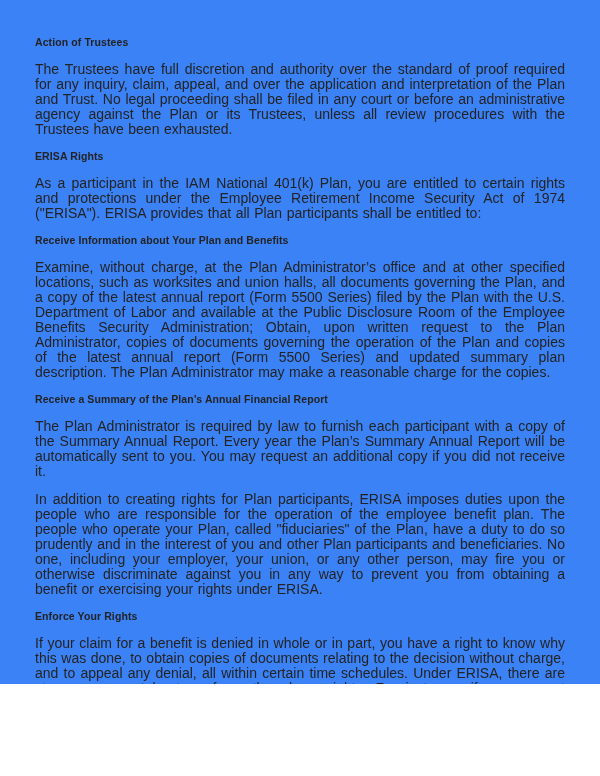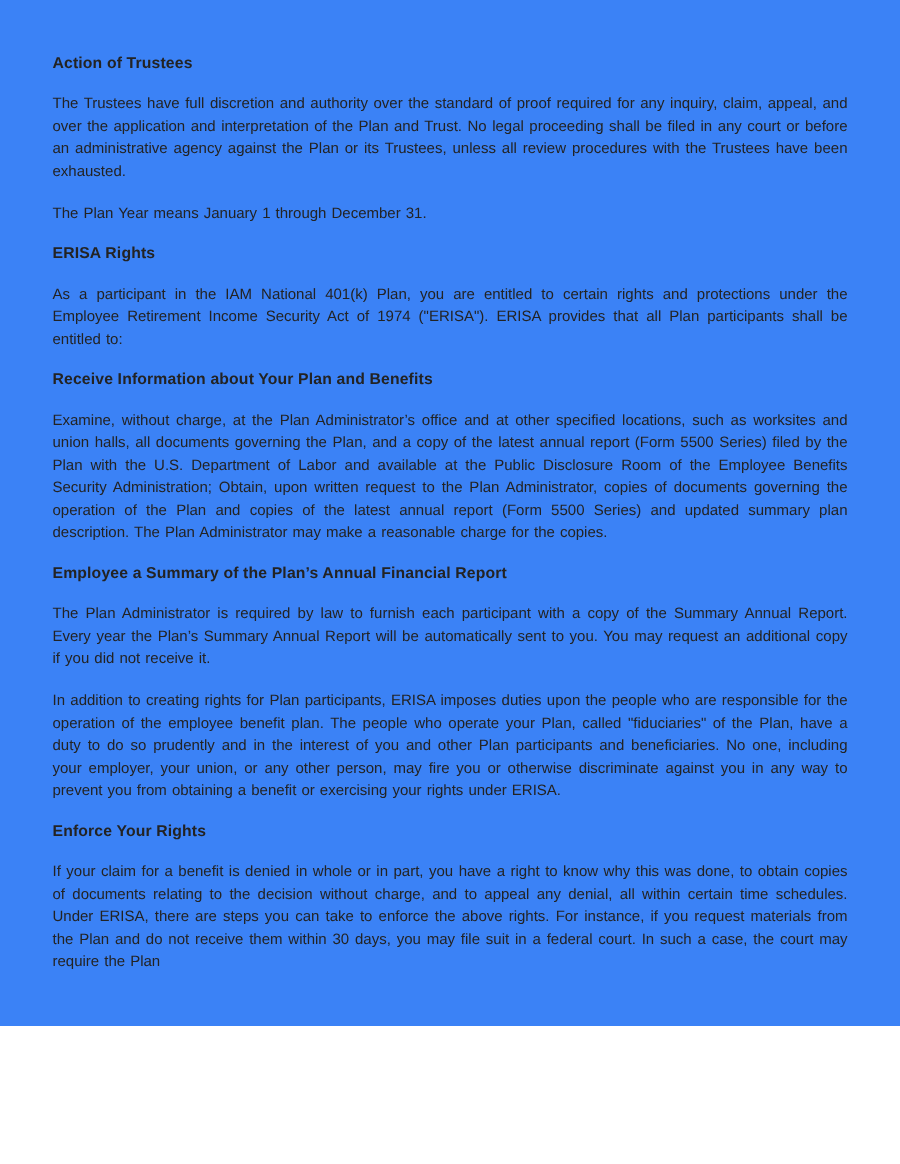--- a/index.html
+++ b/index.html
@@ -15,21 +15,21 @@
     overflow: hidden;
   }
   .section h2 {
     font-size: 10.5px;
     line-height: 12px;
     font-weight: bold;
     margin: 0 0 14px 0;
     letter-spacing: 0.1px;
   }
   .section p {
-    font-size: 10px;
+    font-size: 14px;
     line-height: 15px;
     margin: 0 0 13px 0;
     text-align: justify;
     word-spacing: 0.6px;
   }
   .page-number {
     position: absolute;
     right: 35px;
     top: 738px;
     font-size: 11px;
@@ -44,35 +44,34 @@
 
   <div class="section">
     <h2>Action of Trustees</h2>
     <p>The Trustees have full discretion and authority over the standard of proof required for any inquiry, claim, appeal, and over the application and interpretation of the Plan and Trust. No legal proceeding shall be filed in any court or before an administrative agency against the Plan or its Trustees, unless all review procedures with the Trustees have been exhausted.</p>
   </div>
 
   <div class="section">
   </div>
 
   <div class="section">
-    <p>The Plan Year means January 1 through December 31.</p>
   </div>
 
   <div class="section">
     <h2>ERISA Rights</h2>
     <p>As a participant in the IAM National 401(k) Plan, you are entitled to certain rights and protections under the Employee Retirement Income Security Act of 1974 ("ERISA"). ERISA provides that all Plan participants shall be entitled to:</p>
   </div>
 
   <div class="section">
     <h2>Receive Information about Your Plan and Benefits</h2>
     <p>Examine, without charge, at the Plan Administrator’s office and at other specified locations, such as worksites and union halls, all documents governing the Plan, and a copy of the latest annual report (Form 5500 Series) filed by the Plan with the U.S. Department of Labor and available at the Public Disclosure Room of the Employee Benefits Security Administration; Obtain, upon written request to the Plan Administrator, copies of documents governing the operation of the Plan and copies of the latest annual report (Form 5500 Series) and updated summary plan description. The Plan Administrator may make a reasonable charge for the copies.</p>
   </div>
 
   <div class="section">
-    <h2>Employee a Summary of the Plan’s Annual Financial Report</h2>
+    <h2>Receive a Summary of the Plan’s Annual Financial Report</h2>
     <p>The Plan Administrator is required by law to furnish each participant with a copy of the Summary Annual Report. Every year the Plan’s Summary Annual Report will be automatically sent to you. You may request an additional copy if you did not receive it.</p>
   </div>
 
   <div class="section">
     <p>In addition to creating rights for Plan participants, ERISA imposes duties upon the people who are responsible for the operation of the employee benefit plan. The people who operate your Plan, called "fiduciaries" of the Plan, have a duty to do so prudently and in the interest of you and other Plan participants and beneficiaries. No one, including your employer, your union, or any other person, may fire you or otherwise discriminate against you in any way to prevent you from obtaining a benefit or exercising your rights under ERISA.</p>
   </div>
 
   <div class="section">
     <h2>Enforce Your Rights</h2>
     <p>If your claim for a benefit is denied in whole or in part, you have a right to know why this was done, to obtain copies of documents relating to the decision without charge, and to appeal any denial, all within certain time schedules. Under ERISA, there are steps you can take to enforce the above rights. For instance, if you request materials from the Plan and do not receive them within 30 days, you may file suit in a federal court. In such a case, the court may require the Plan</p>

